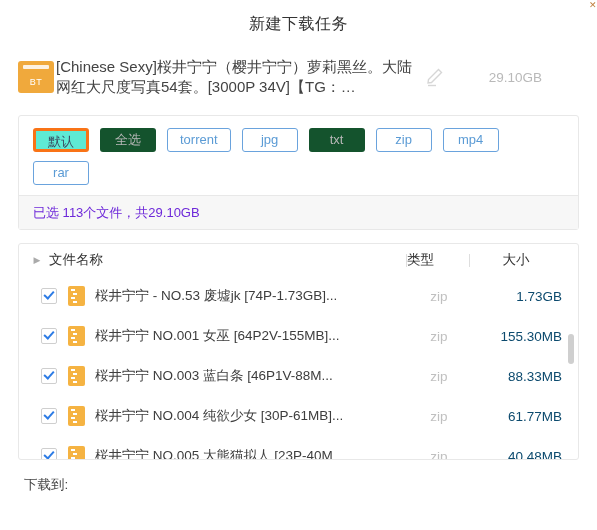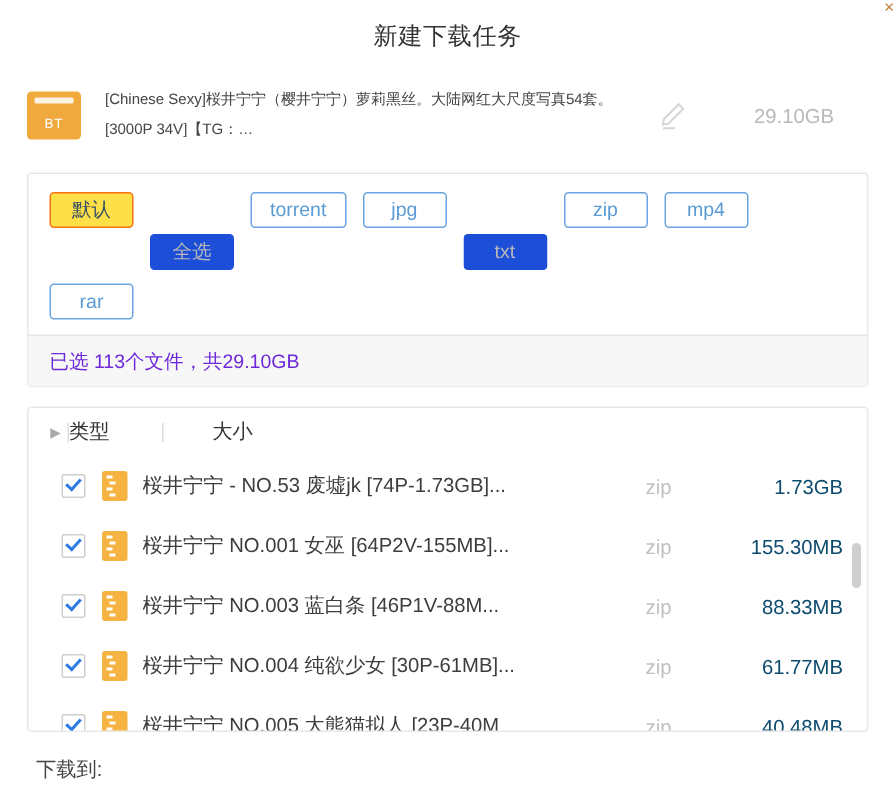--- a/index.html
+++ b/index.html
@@ -70,22 +70,22 @@
     left: 0; top: 18px;
     width: 36px;
     text-align: center;
     font-size: 9px;
     font-weight: normal;
     color: #ffffff;
     letter-spacing: 0.5px;
   }
   .torrent-name {
     flex: 1 1 auto;
-    margin-left: 14px;
-    font-size: 10px;
+    margin-left: 0;
+    font-size: 15px;
     line-height: 20px;
     color: #444444;
     max-width: 360px;
     overflow: hidden;
   }
   .pencil-icon {
     flex: 0 0 26px;
     width: 26px;
     height: 26px;
     margin-left: 6px;
@@ -118,34 +118,33 @@
     height: 24px;
     line-height: 22px;
     padding: 0 12px;
     border-radius: 3px;
     font-size: 13px;
     text-align: center;
     box-sizing: border-box;
     white-space: nowrap;
   }
   .fbtn.active {
-    border: 1px solid #f97316;
-    background: #fde047;
+    border: 3px solid #f97316;
+    background: #5eead4;
     color: #3a4f63;
   }
   .fbtn.normal {
     border: 1px solid #6aa3dd;
     background: #ffffff;
     color: #5b9bd5;
   }
   .fbtn.disabled {
     border: 1px solid transparent;
-    background: #1d4ed8;
+    background: #14532d;
     color: #b8b8b8;
-    margin-top: 28px;
   }
   .filter-summary {
     border-top: 1px solid #e8e8e8;
     background: #f7f7f7;
     height: 33px;
     line-height: 33px;
     padding: 0 14px;
     font-size: 13px;
     color: #6d28d9;
   }
@@ -326,20 +325,21 @@
     <div class="fbtn normal">mp4</div>
     <div class="fbtn normal">rar</div>
   </div>
   <div class="filter-summary">已选 113个文件，共29.10GB</div>
 </div>
 
 <div class="list-panel">
 
   <div class="list-header">
     <div class="expander">▶</div>
+    <div class="col-name-h">文件名称</div>
     <div class="col-sep"></div>
     <div class="col-type-h">类型</div>
     <div class="col-sep"></div>
     <div class="col-size-h">大小</div>
     <div class="col-pad-h"></div>
   </div>
 
   <div class="file-row">
     <div class="chk"></div>
     <div class="zip-icon">

